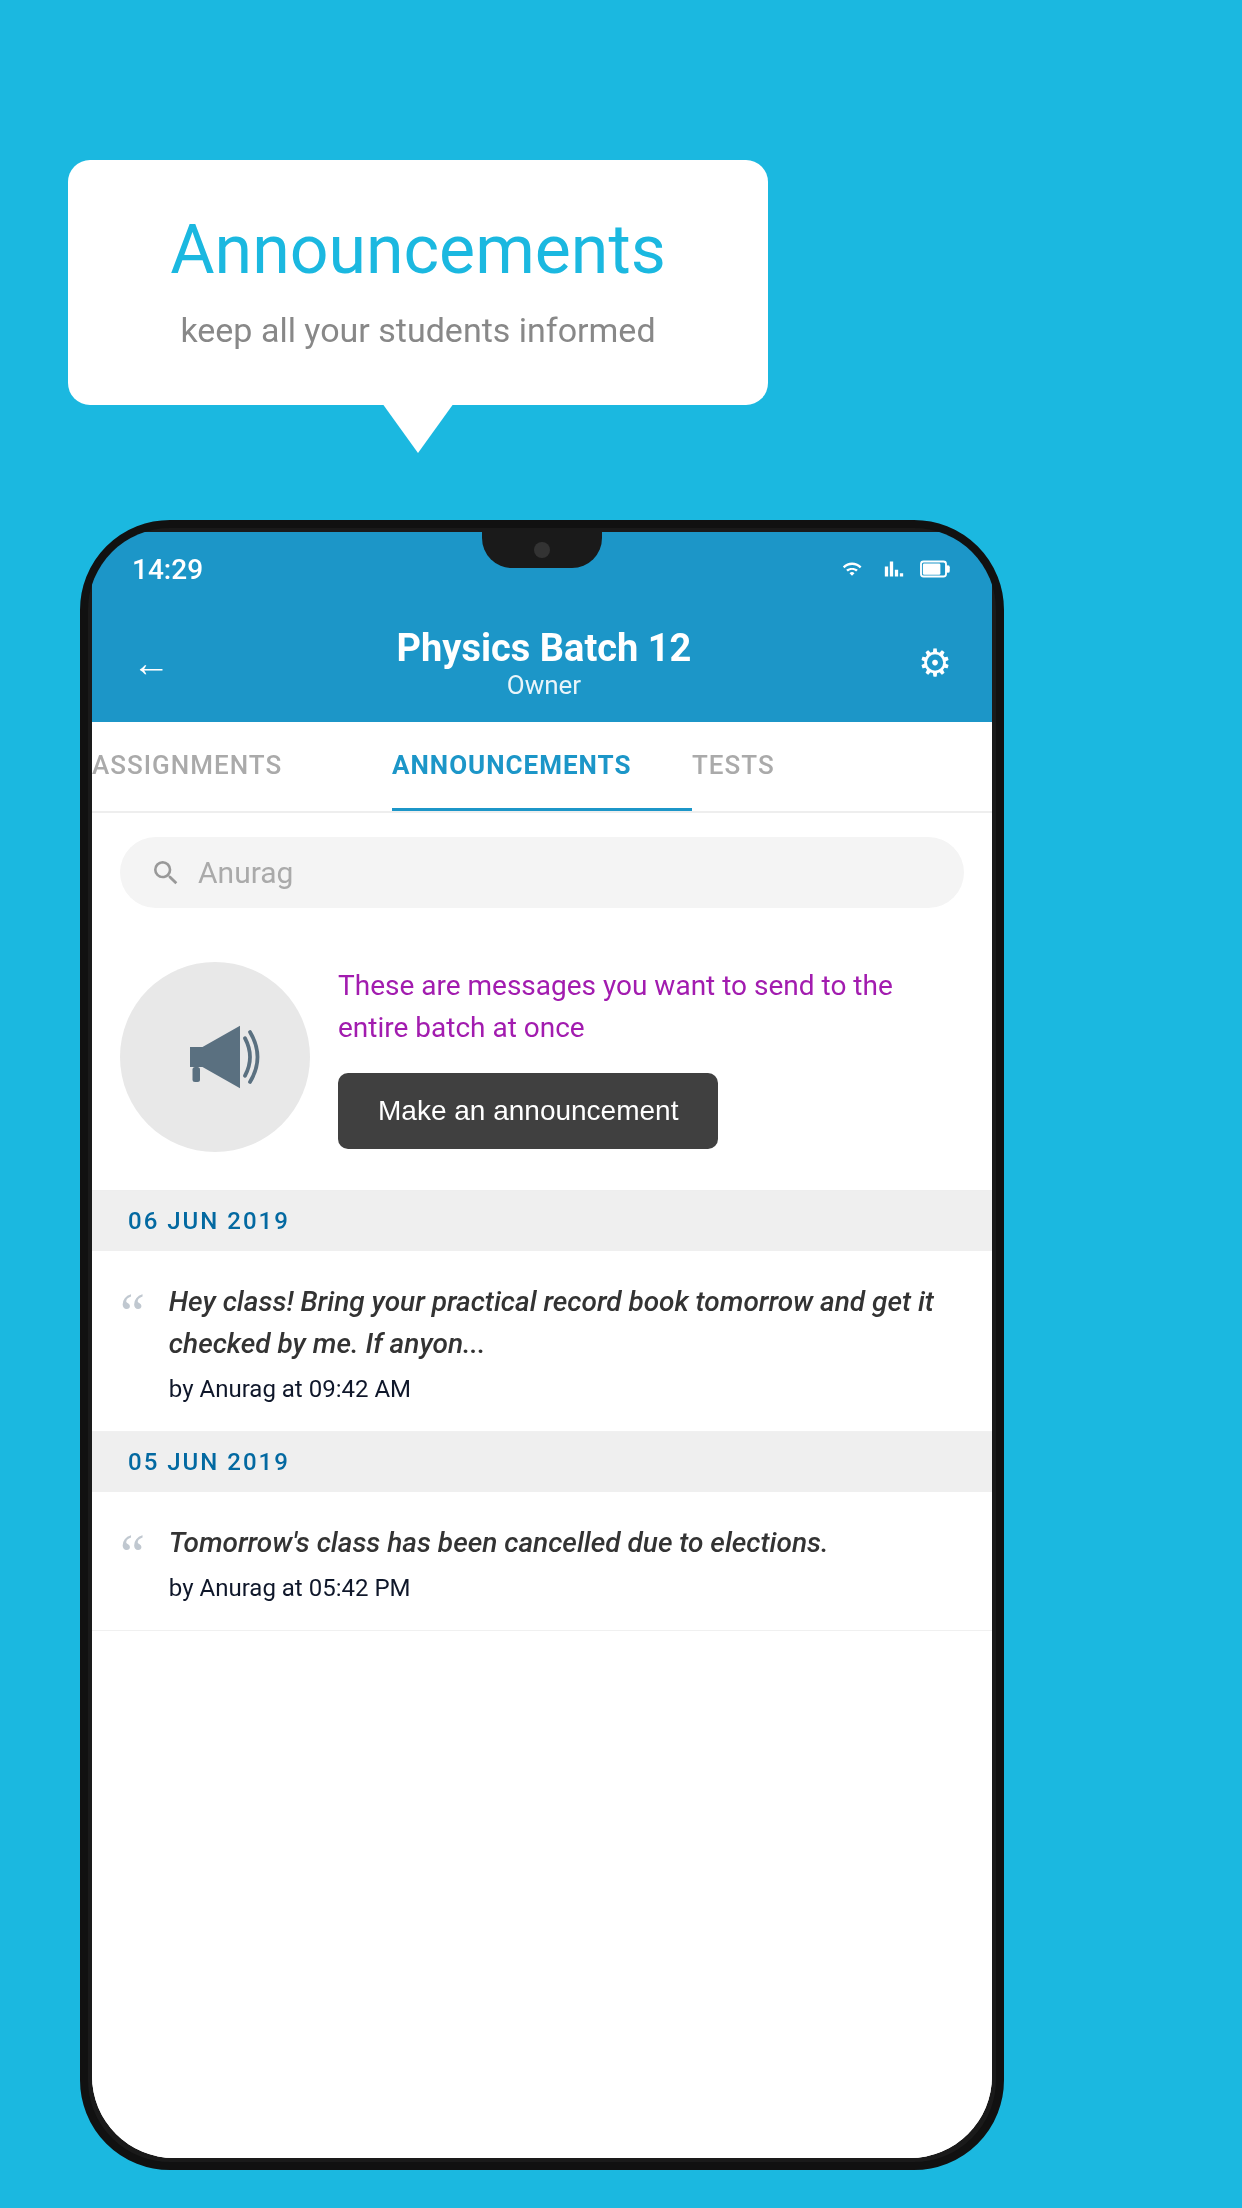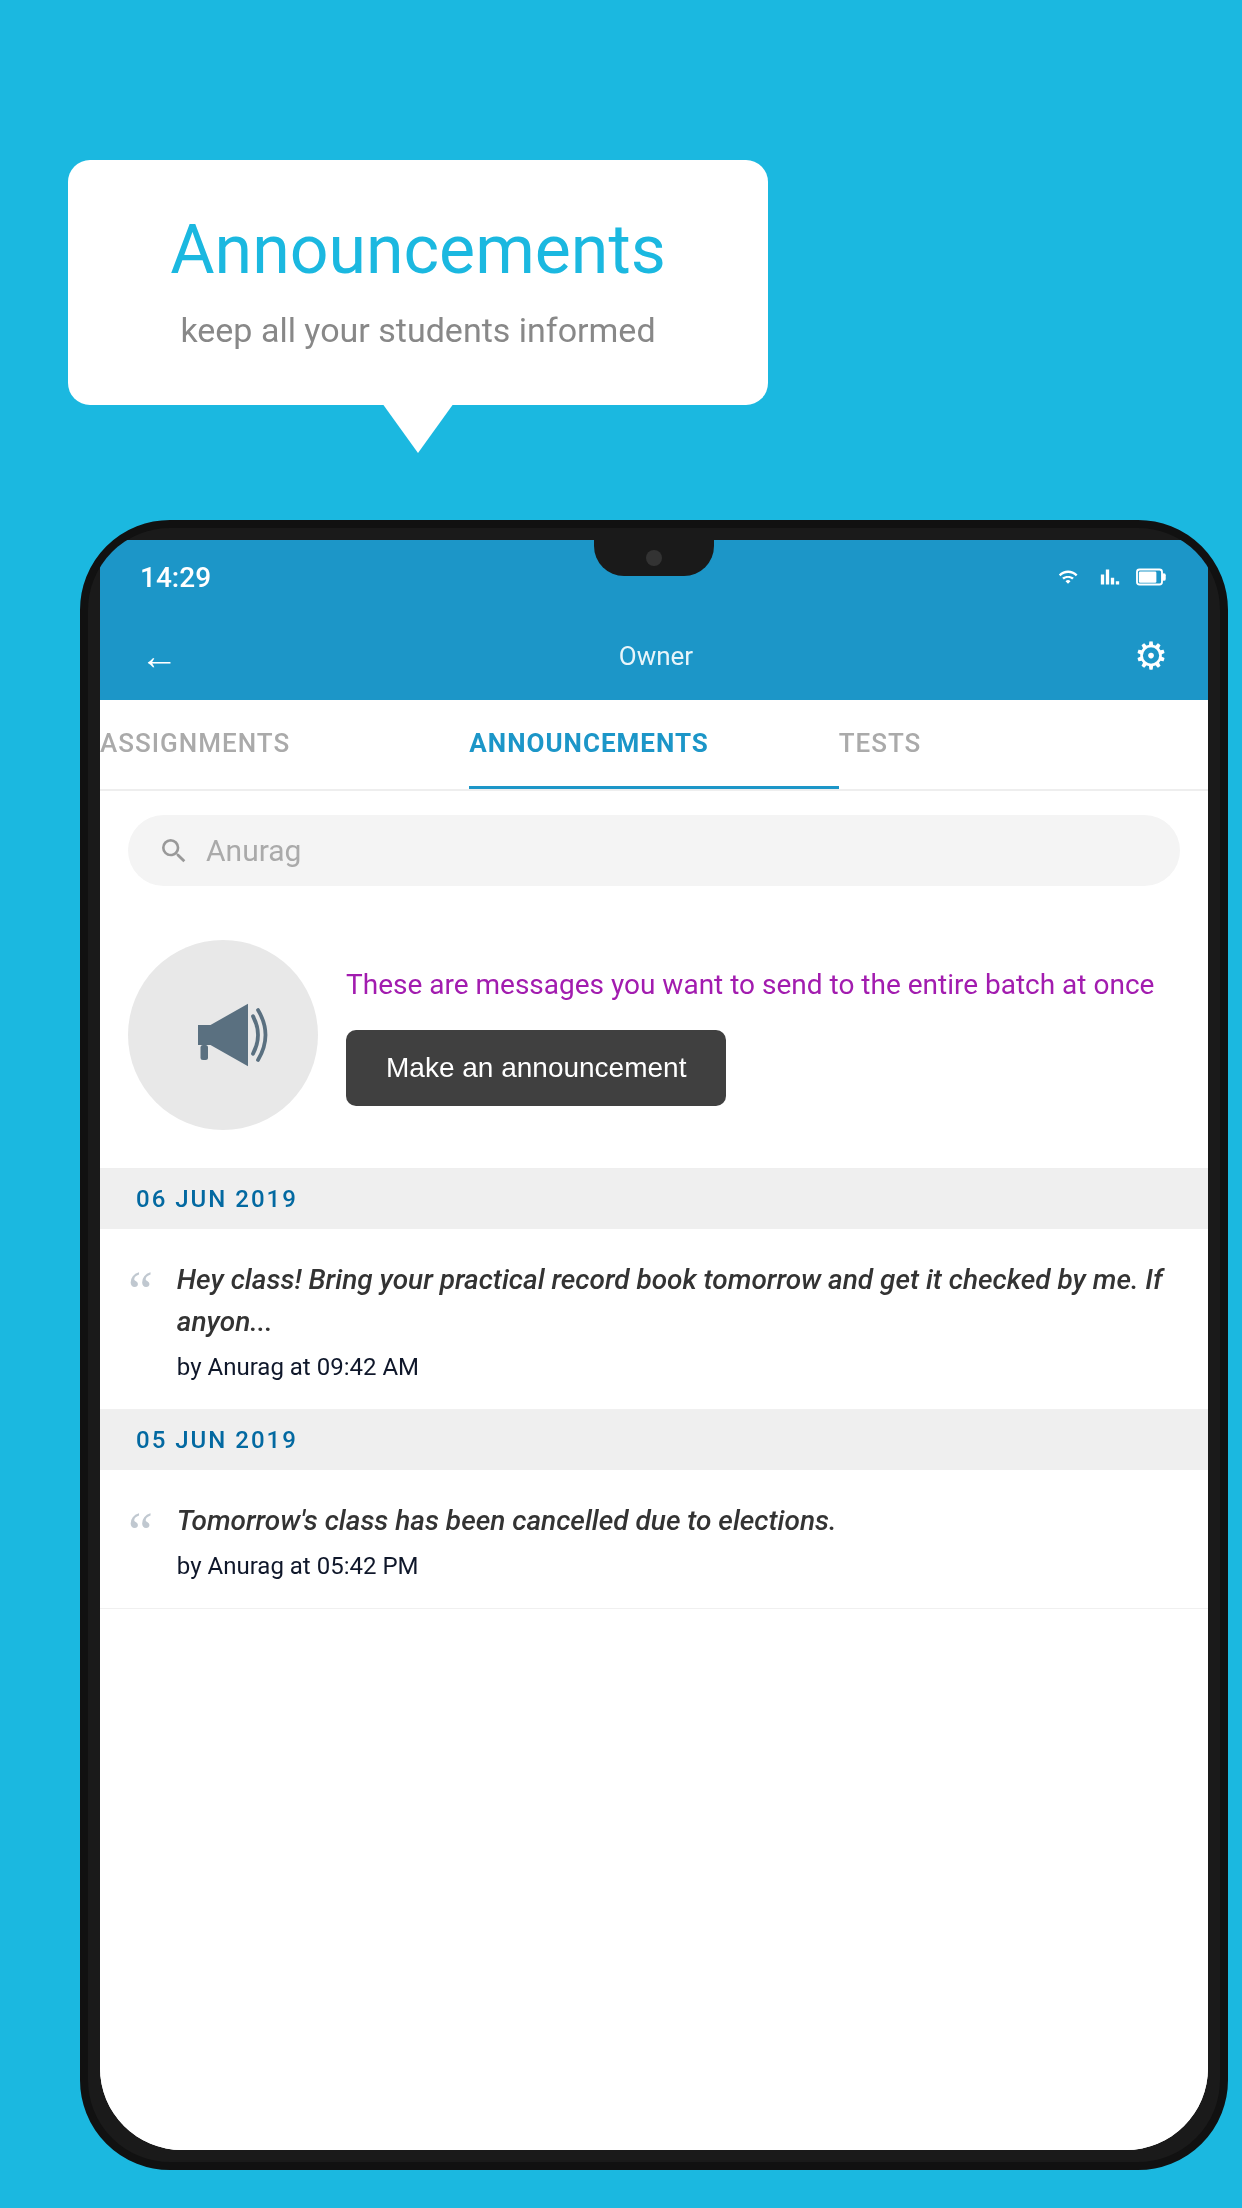--- a/index.html
+++ b/index.html
@@ -49,25 +49,25 @@
       font-size: 34px;
       color: #888;
       font-weight: 400;
     }
 
     
     .phone {
       position: absolute;
       top: 520px;
       left: 80px;
-      width: 1148px;
+      width: 924px;
       height: 1650px;
       background: #1a1a1a;
       border-radius: 90px;
-      padding: 12px;
+      padding: 4px;
       overflow: hidden;
       border: 8px solid #111;
     }
 
     
     .phone-top-bar {
       background: #1c96c8;
       height: 74px;
       display: flex;
       align-items: center;
@@ -326,20 +326,21 @@
         <rect x="20" y="5" width="3" height="6" rx="1.5" fill="white"></rect>
       </svg>
     </div>
   </div>
 
   <div class="phone-inner">
 
     <div class="app-header">
       <span class="back-arrow">←</span>
       <div class="header-center">
+        <div class="header-title">Physics Batch 12</div>
         <div class="header-subtitle">Owner</div>
       </div>
       <span class="settings-icon">⚙</span>
     </div>
 
     <div class="tabs">
       <div class="tab">ASSIGNMENTS</div>
       <div class="tab active">ANNOUNCEMENTS</div>
       <div class="tab">TESTS</div>
     </div>

